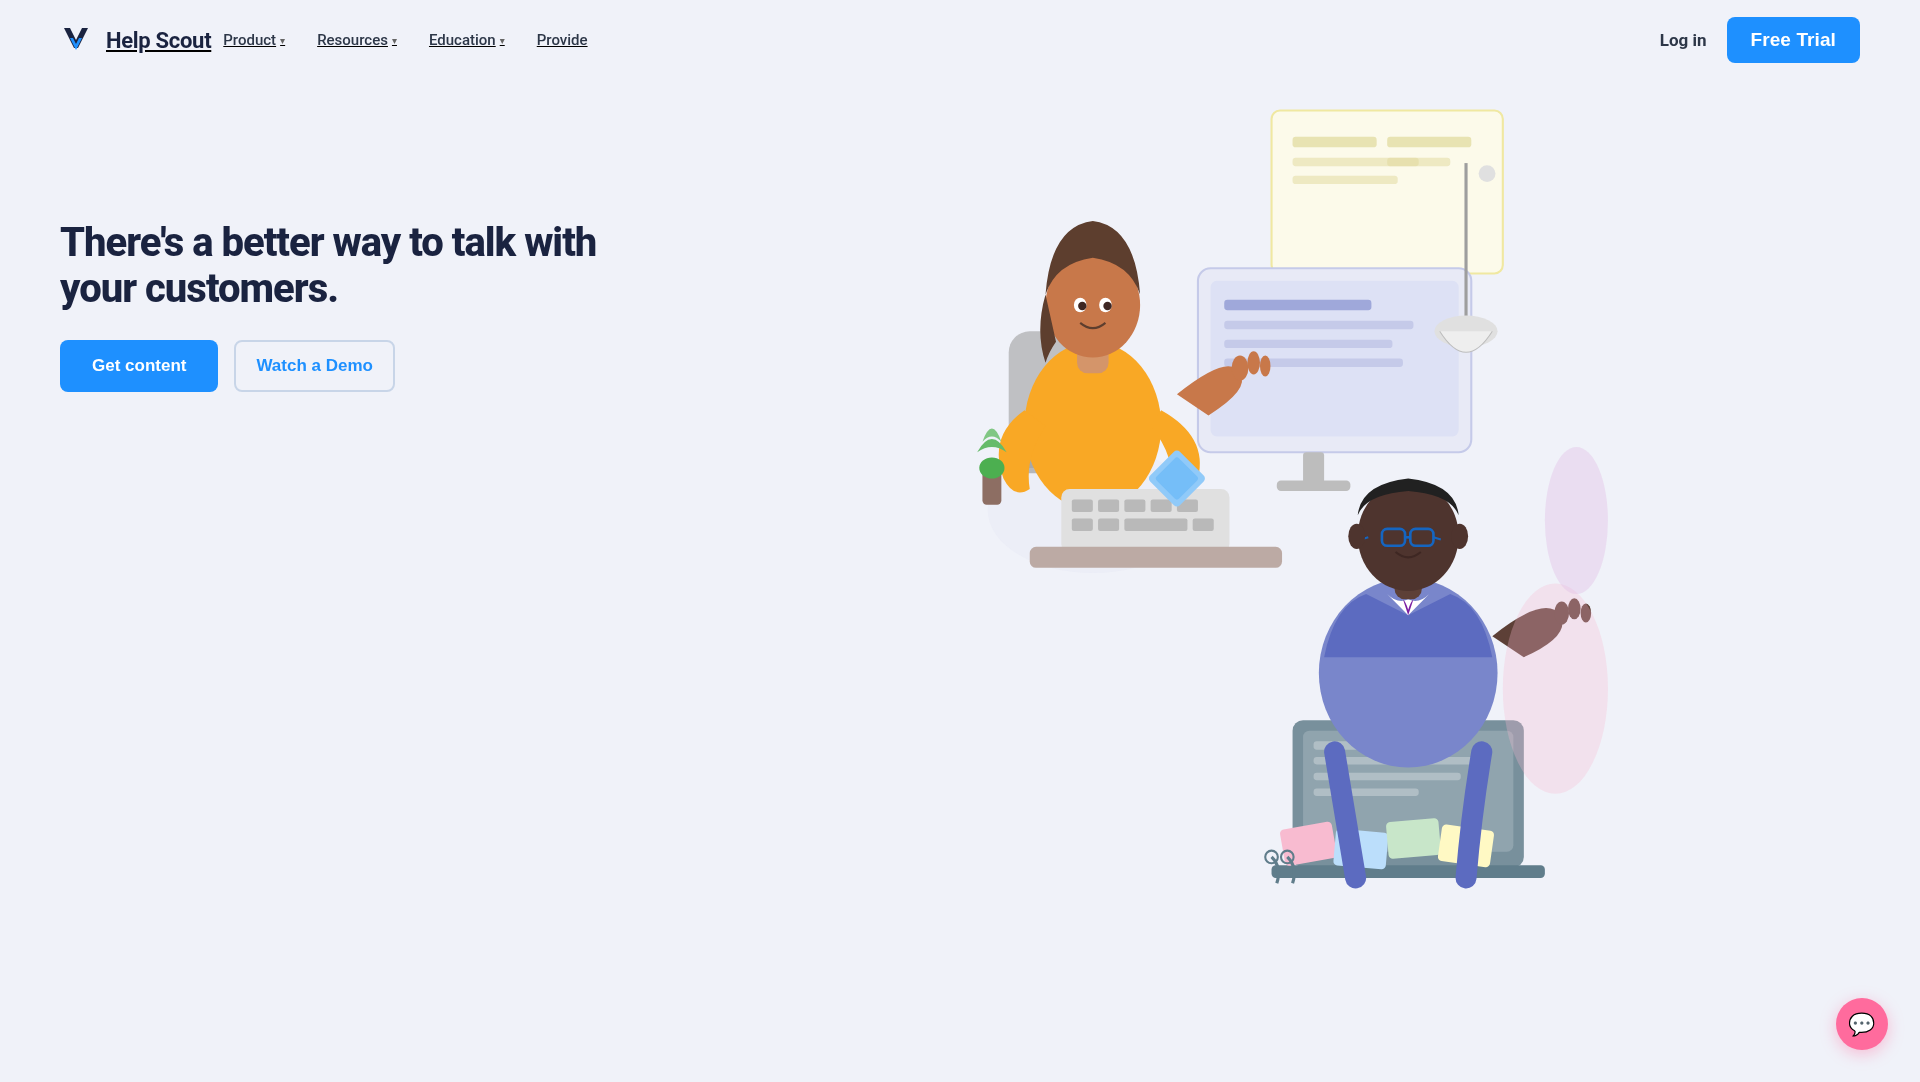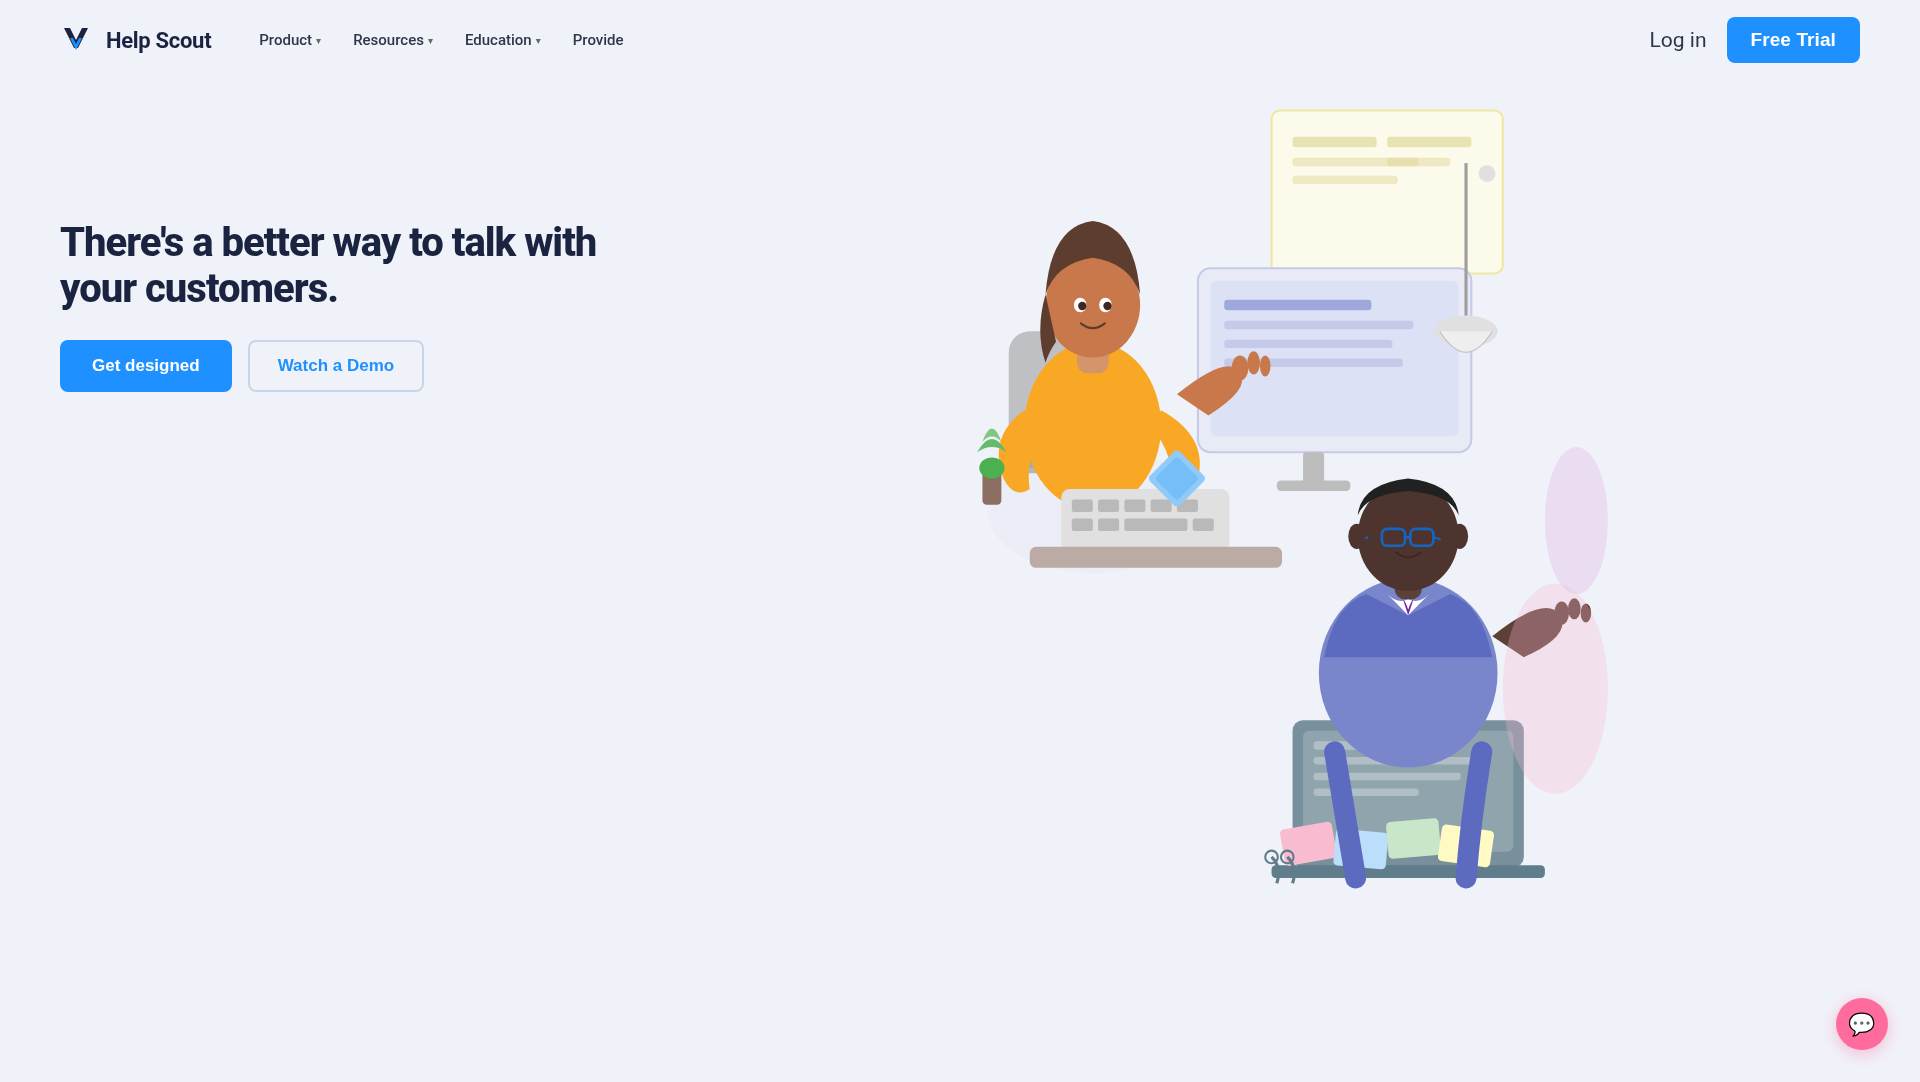--- a/index.html
+++ b/index.html
@@ -19,21 +19,21 @@
       padding: 0 60px;
       height: 80px;
       background: #f0f2f9;
       position: relative;
       z-index: 10;
     }
 
     .nav-left {
       display: flex;
       align-items: center;
-      gap: 36px;
+      text-decoration: underline;
     }
 
     .logo-container {
       display: flex;
       align-items: center;
       gap: 10px;
       text-decoration: none;
     }
 
     .logo-icon {
@@ -72,24 +72,24 @@
       margin-top: 1px;
     }
 
     .nav-right {
       display: flex;
       align-items: center;
       gap: 20px;
     }
 
     .login-link {
-      font-size: 21px;
+      font-size: 17px;
       color: #2d3748;
       cursor: pointer;
-      font-weight: 400;
+      font-weight: 700;
     }
 
     .free-trial-btn {
       background: #1e90ff;
       color: white;
       padding: 12px 24px;
       border-radius: 8px;
       font-size: 19px;
       font-weight: 600;
       cursor: pointer;
@@ -142,21 +142,21 @@
       border-radius: 8px;
       font-size: 17px;
       font-weight: 600;
       cursor: pointer;
       border: none;
     }
 
     .watch-demo-btn {
       background: transparent;
       color: #1e90ff;
-      padding: 14px 28px;
+      padding: 14px 20px;
       border-radius: 8px;
       font-size: 17px;
       font-weight: 600;
       cursor: pointer;
       border: 2px solid #c8d5e8;
     }
 
     
     .hero-right {
       flex: 1;
@@ -241,21 +241,21 @@
   <div class="nav-right">
     <span class="login-link">Log in</span>
     <button class="free-trial-btn">Free Trial</button>
   </div>
 </nav>
 
 <section class="hero">
   <div class="hero-left">
     <h1 class="hero-title">There's a better way to talk with your customers.</h1>
     <div class="hero-buttons">
-      <button class="get-started-btn">Get designed</button>
+      <button class="get-started-btn">Get content</button>
       <button class="watch-demo-btn">Watch a Demo</button>
     </div>
   </div>
 
   <div class="hero-right">
     <div class="illustration-container">
       
       <svg viewBox="0 0 800 780" class="hero-svg" xmlns="http://www.w3.org/2000/svg">
 
         <rect x="430" y="10" width="220" height="155" rx="8" fill="#fffde7" stroke="#f0e68c" stroke-width="2" opacity="0.8"></rect>

